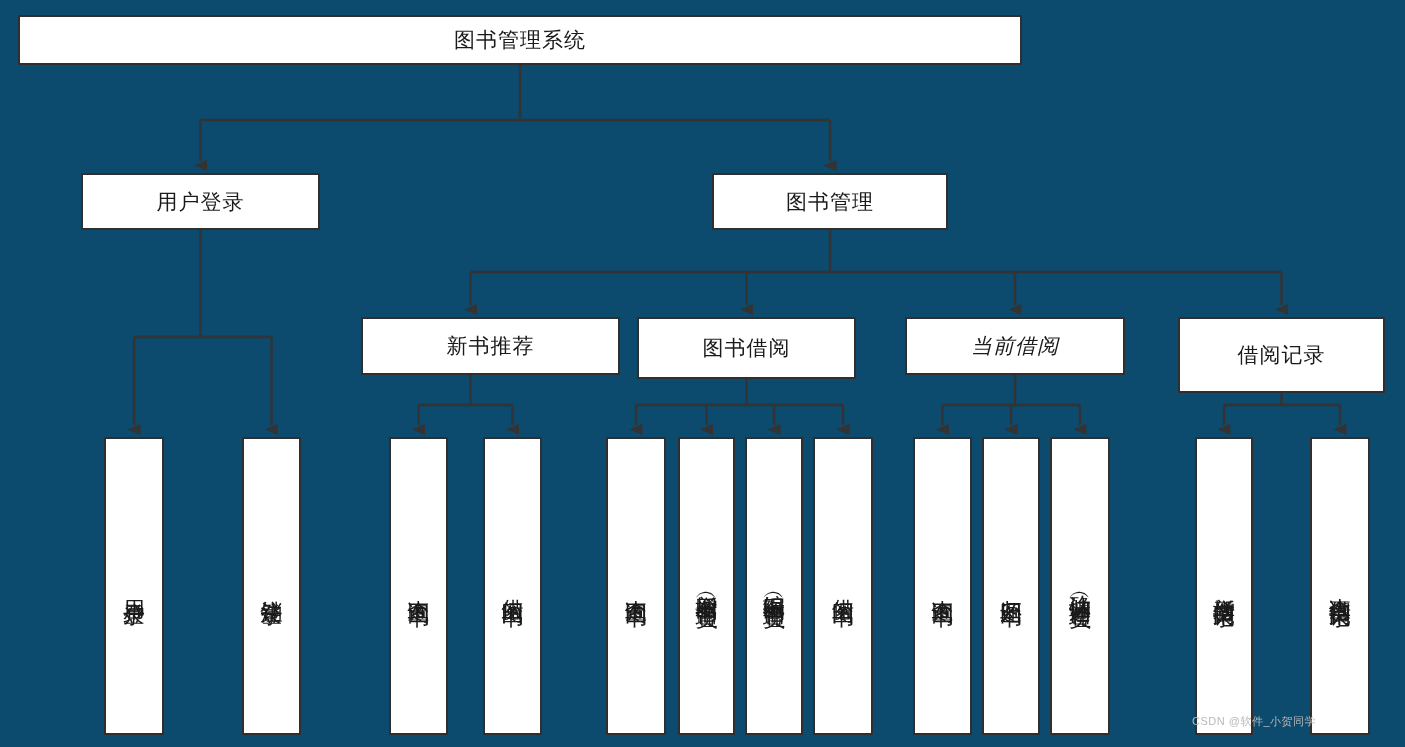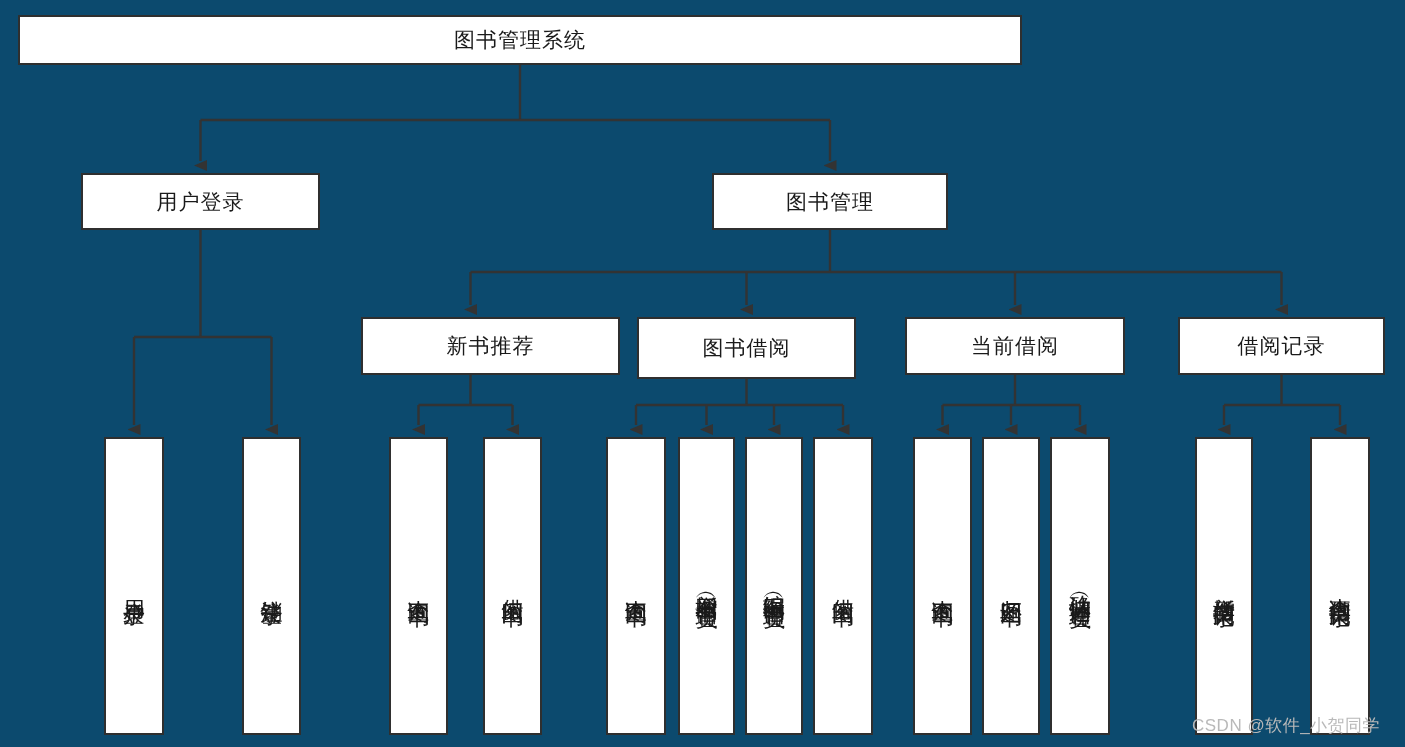--- a/index.html
+++ b/index.html
@@ -48,21 +48,21 @@
     writing-mode: vertical-rl;
     text-orientation: upright;
     font-size: 22px;
     line-height: 1.18;
     letter-spacing: 2px;
     white-space: nowrap;
   }
   .watermark {
     position: absolute;
     color: #b9b9b9;
-    font-size: 17px;
+    font-size: 11px;
     letter-spacing: 0.5px;
     z-index: 5;
     white-space: nowrap;
   }
 </style>
 </head>
 <body>
 
 <div id="canvas">
 
@@ -118,24 +118,24 @@
       </div>
       <div class="node h" style="left: 712px; top: 173px; width: 236px; height: 57px;">
         <span>图书管理</span>
       </div>
       <div class="node h" style="left: 361px; top: 317px; width: 259px; height: 58px;">
         <span>新书推荐</span>
       </div>
       <div class="node h" style="left: 637px; top: 317px; width: 219px; height: 62px;">
         <span>图书借阅</span>
       </div>
-      <div class="node h" style="left: 905px; top: 317px; width: 220px; height: 58px;">
+      <div class="node h" style="left: 905px; top: 317px; width: 220px; height: 58px; font-style: italic;">
         <span>当前借阅</span>
       </div>
-      <div class="node h" style="left: 1178px; top: 317px; width: 207px; height: 58px;">
+      <div class="node h" style="left: 1178px; top: 317px; width: 207px; height: 76px;">
         <span>借阅记录</span>
       </div>
       <div class="node v" style="left: 104px; top: 437px; width: 60px; height: 298px;">
         <span class="vlabel">用户登录</span>
       </div>
       <div class="node v" style="left: 242px; top: 437px; width: 59px; height: 298px;">
         <span class="vlabel">注销登录</span>
       </div>
       <div class="node v" style="left: 389px; top: 437px; width: 59px; height: 298px;">
         <span class="vlabel">查询图书</span>

